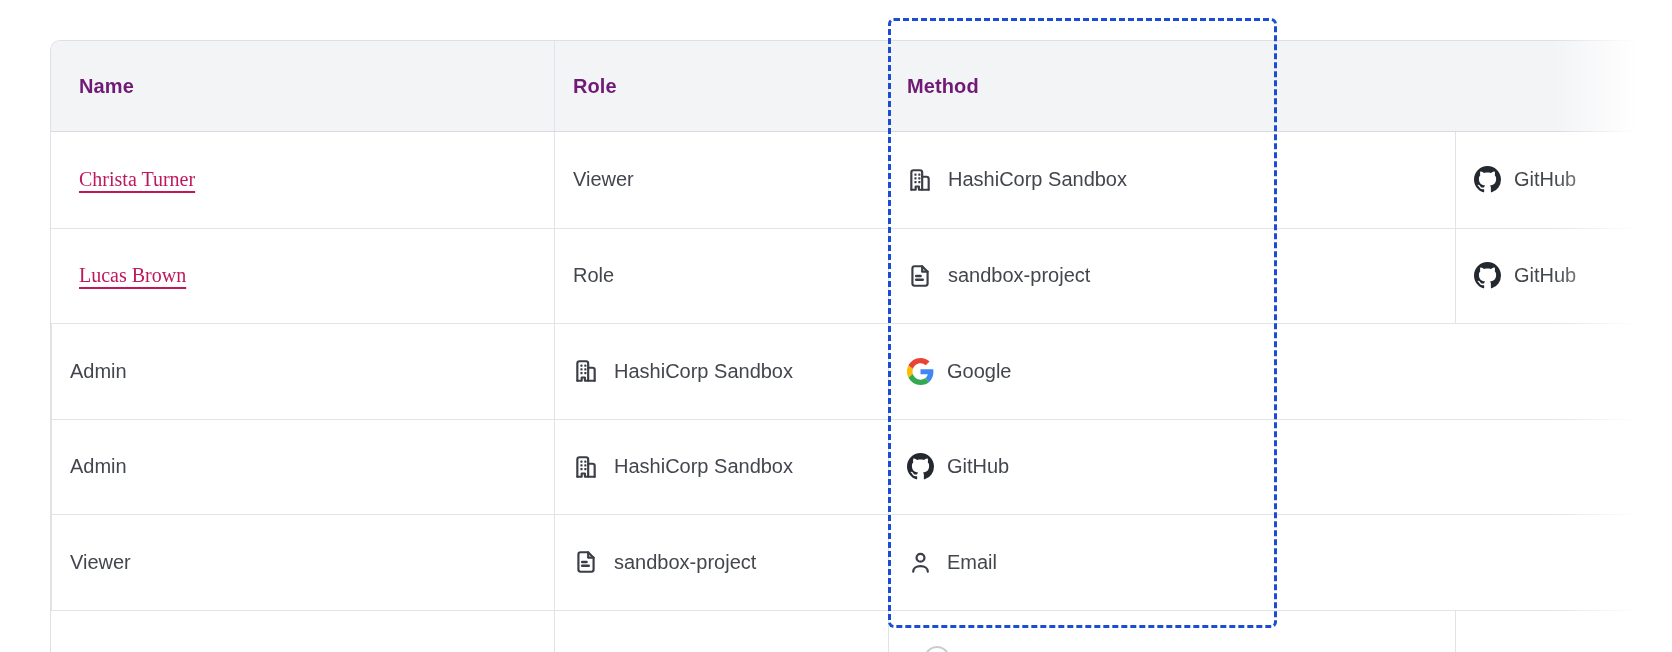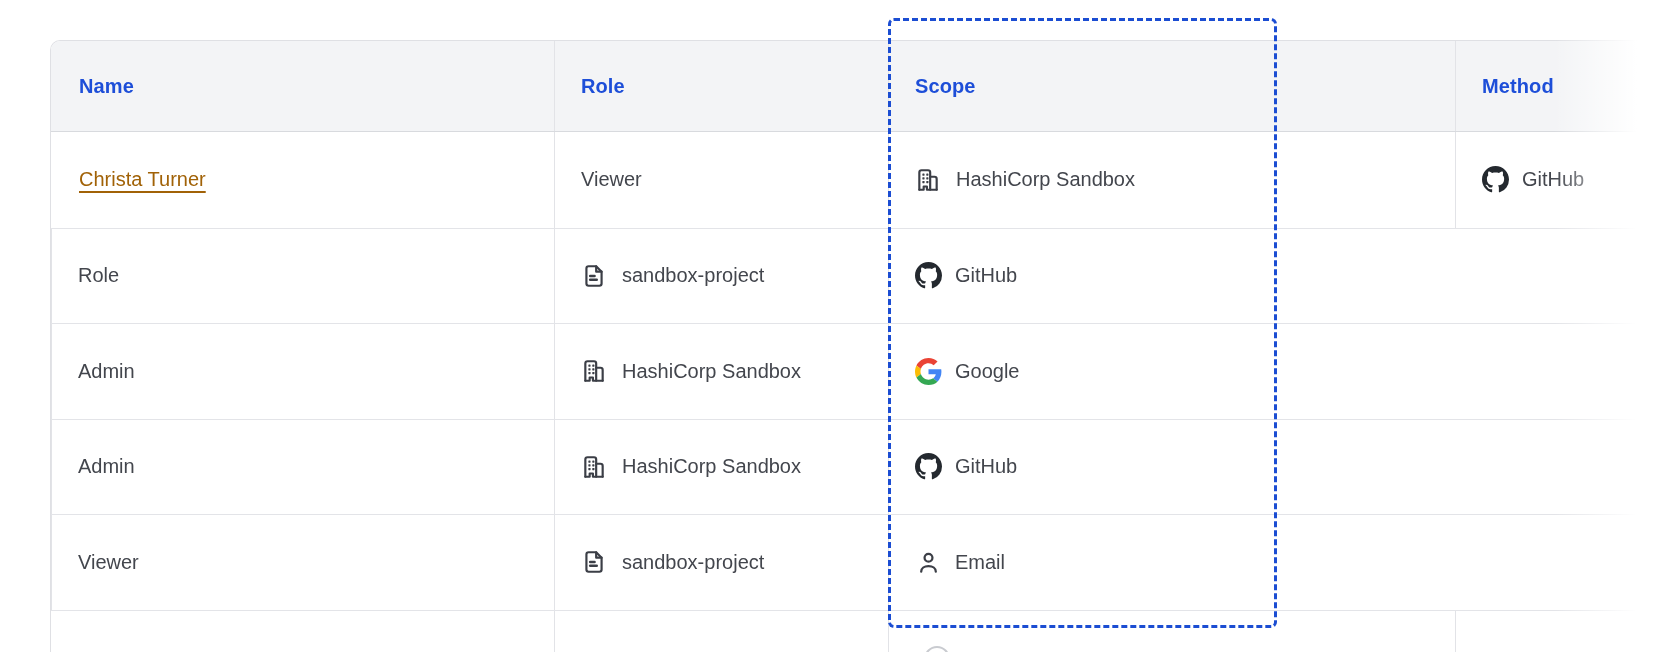--- a/index.html
+++ b/index.html
@@ -30,45 +30,46 @@
   }
   .thead {
     height: 91px;
     background: #f3f4f6;
     border-bottom: 1px solid #d8dade;
     border-radius: 9px 9px 0 0;
   }
   .cell {
     display: flex;
     align-items: center;
-    padding-left: 26px;
+    padding-left: 18px;
     font-size: 20px;
     color: #43464d;
     white-space: nowrap;
     overflow: hidden;
   }
   .cell.first { padding-left: 28px; }
   .cell.bl { border-left: 1px solid #e2e3e7; }
   .th {
     font-weight: 700;
-    color: #1d4ed8;
+    color: #701a75;
     letter-spacing: 0.1px;
   }
   .trow {
     height: 95.5px;
     background: #ffffff;
   }
   .trow + .trow { border-top: 1px solid #e3e4e8; }
   .trow.partial { height: 96px; }
   .name-link {
-    color: #a16207;
+    color: #be185d;
     text-decoration: underline;
     text-decoration-thickness: 1.6px;
     text-underline-offset: 5px;
     cursor: pointer;
+    font-family: Liberation Serif, serif;
   }
   .icon {
     display: inline-flex;
     flex: none;
     align-items: center;
     justify-content: center;
   }
   .scope-cell .icon { margin-right: 15px; }
   .method-cell .icon { margin-right: 13px; }
 
@@ -107,21 +108,20 @@
   }
 </style>
 </head>
 <body>
 
 <div class="table">
 
   <div class="grid-row thead">
     <div class="cell th first">Name</div>
     <div class="cell th bl">Role</div>
-    <div class="cell th bl">Scope</div>
     <div class="cell th bl">Method</div>
   </div>
 
   <div class="grid-row trow">
     <div class="cell first">
       <a class="name-link">Christa Turner</a>
     </div>
     <div class="cell bl">
         <span>Viewer</span>
       </div>
@@ -147,20 +147,23 @@
       <span class="icon">
         <svg viewBox="0 0 16 16" width="27" height="27" fill="#24292f">
             <path d="M8 0C3.58 0 0 3.58 0 8c0 3.54 2.29 6.53 5.47 7.59.4.07.55-.17.55-.38 0-.19-.01-.82-.01-1.49-2.01.37-2.53-.49-2.69-.94-.09-.23-.48-.94-.82-1.13-.28-.15-.68-.52-.01-.53.63-.01 1.08.58 1.23.82.72 1.21 1.87.87 2.33.66.07-.52.28-.87.51-1.07-1.78-.2-3.64-.89-3.64-3.95 0-.87.31-1.59.82-2.15-.08-.2-.36-1.02.08-2.12 0 0 .67-.21 2.2.82.64-.18 1.32-.27 2-.27s1.36.09 2 .27c1.53-1.04 2.2-.82 2.2-.82.44 1.1.16 1.92.08 2.12.51.56.82 1.27.82 2.15 0 3.07-1.87 3.75-3.65 3.95.29.25.54.73.54 1.48 0 1.07-.01 1.93-.01 2.2 0 .21.15.46.55.38A8.01 8.01 0 0 0 16 8c0-4.42-3.58-8-8-8z"></path>
           </svg>
       </span>
       <span>GitHub</span>
     </div>
   </div>
 
   <div class="grid-row trow">
+    <div class="cell first">
+      <a class="name-link">Lucas Brown</a>
+    </div>
     <div class="cell bl">
         <span>Role</span>
       </div>
     <div class="cell bl scope-cell">
       <span class="icon">
         <svg viewBox="0 0 24 24" width="26" height="26" fill="none" stroke="#3b3e46" stroke-width="2" stroke-linecap="round" stroke-linejoin="round">
           <path d="M14 3H7a2 2 0 0 0-2 2v14a2 2 0 0 0 2 2h10a2 2 0 0 0 2-2V8z"></path>
           <path d="M14 3v5h5"></path>
           <line x1="8.5" y1="12" x2="12.5" y2="12" stroke-width="2.4"></line>
           <line x1="8.5" y1="15.5" x2="14.5" y2="15.5" stroke-width="2.4"></line>

